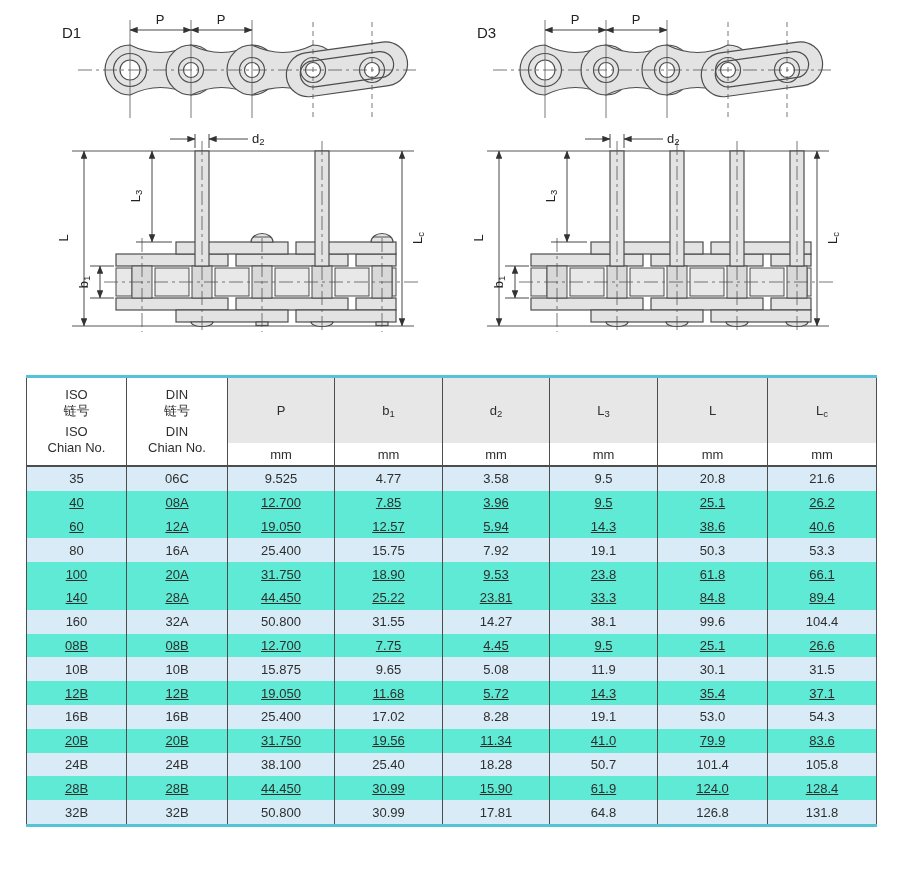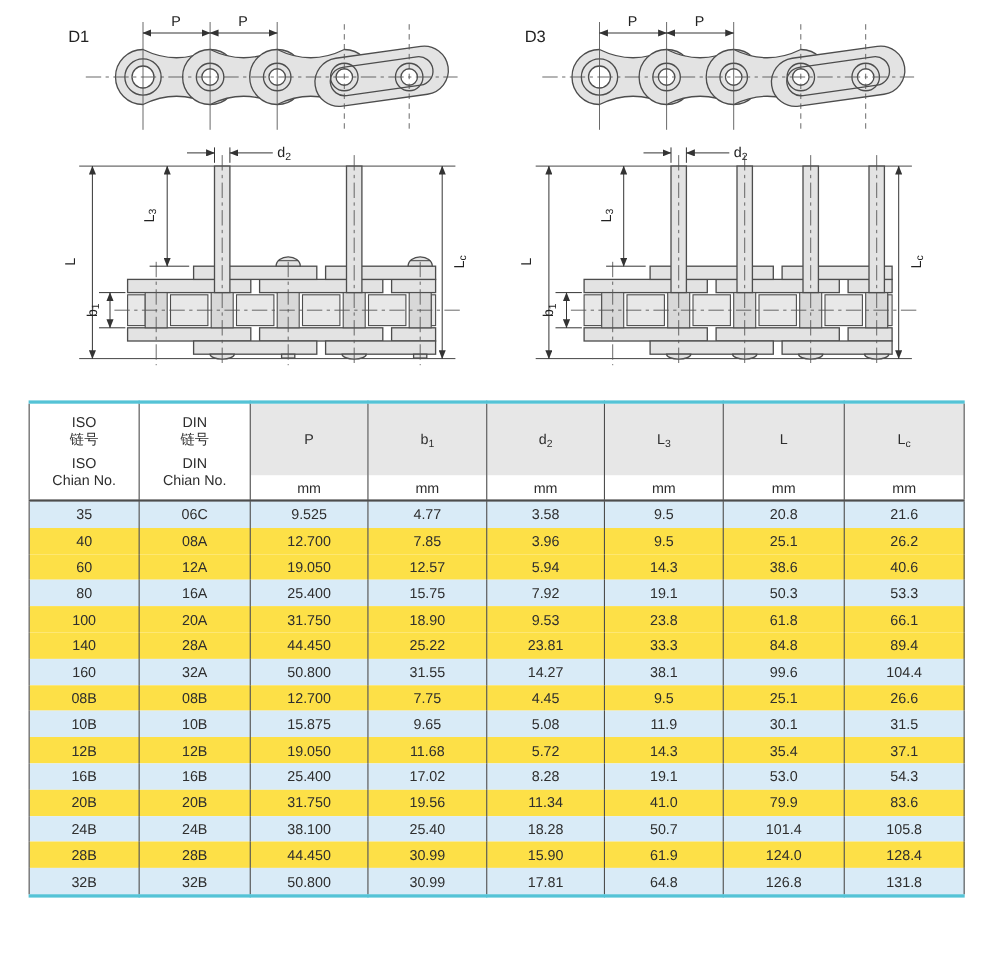--- a/index.html
+++ b/index.html
@@ -20,35 +20,35 @@
   .cl{stroke:#555;stroke-width:0.8;fill:none;stroke-dasharray:14 4 3 4;}
   .clv{stroke:#555;stroke-width:0.8;fill:none;}
   .clvd{stroke:#555;stroke-width:0.8;fill:none;stroke-dasharray:5 4;}
   .dim{stroke:#333;stroke-width:0.9;fill:none;}
   .ref{stroke:#444;stroke-width:0.9;fill:none;}
   .dtxt{font-size:13px;}
   .ltxt{font-size:15px;}
   .stx{font-size:9.5px;}
 
   table.spec{
-    width:850px;margin:20px 0 0 26px;border-collapse:collapse;table-layout:fixed;
+    width:850px;margin:31px 0 0 26px;border-collapse:collapse;table-layout:fixed;
     font-size:13px;
     border-top:3px solid #55c3d6;border-bottom:3px solid #55c3d6;
     border-left:1.5px solid #4d4d4d;border-right:1.5px solid #4d4d4d;
   }
   table.spec th,table.spec td{border-left:1.5px solid #4d4d4d;padding:0;font-weight:normal;}
   table.spec th:first-child,table.spec td:first-child{border-left:none;}
   table.spec thead tr{border-bottom:2.5px solid #4d4d4d;}
   .hd-chain{height:87px;display:flex;flex-direction:column;align-items:center;justify-content:center;gap:5px;line-height:1.22;}
   .hd-label{height:65px;background:#e7e7e7;display:flex;align-items:center;justify-content:center;}
   .hd-unit{height:22px;display:flex;align-items:center;justify-content:center;}
   .s{font-size:9.5px;position:relative;top:2px;}
   table.spec td{height:23.8px;text-align:center;}
   tr.blue{background:#d9ebf7;border-radius:11px;}
-  tr.lite{background:#fde047;}
+  tr.lite{background:#5eead4;text-decoration:underline;}
 </style>
 </head>
 <body>
 
 <div class="diagrams">
 
   <div class="diagram-col">
 
     <svg width="385" height="118" viewBox="0 0 385 118">
       <defs>

